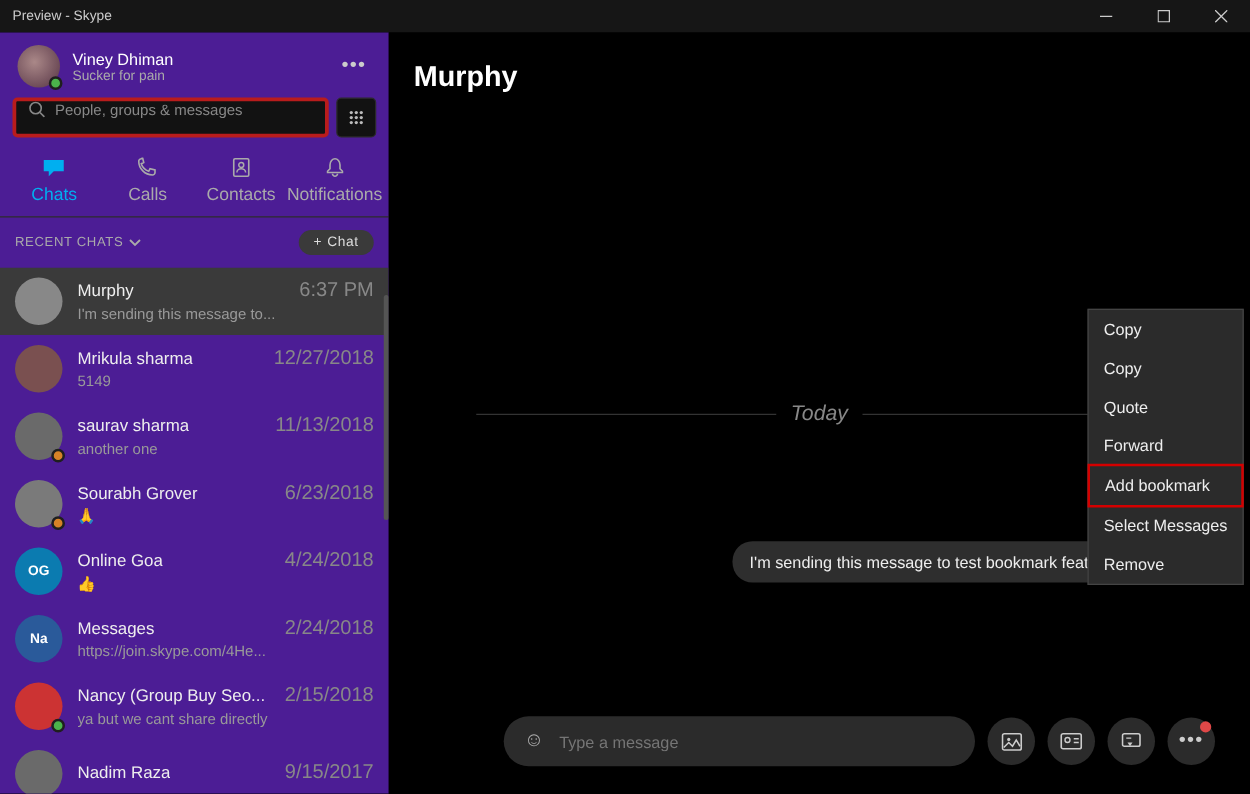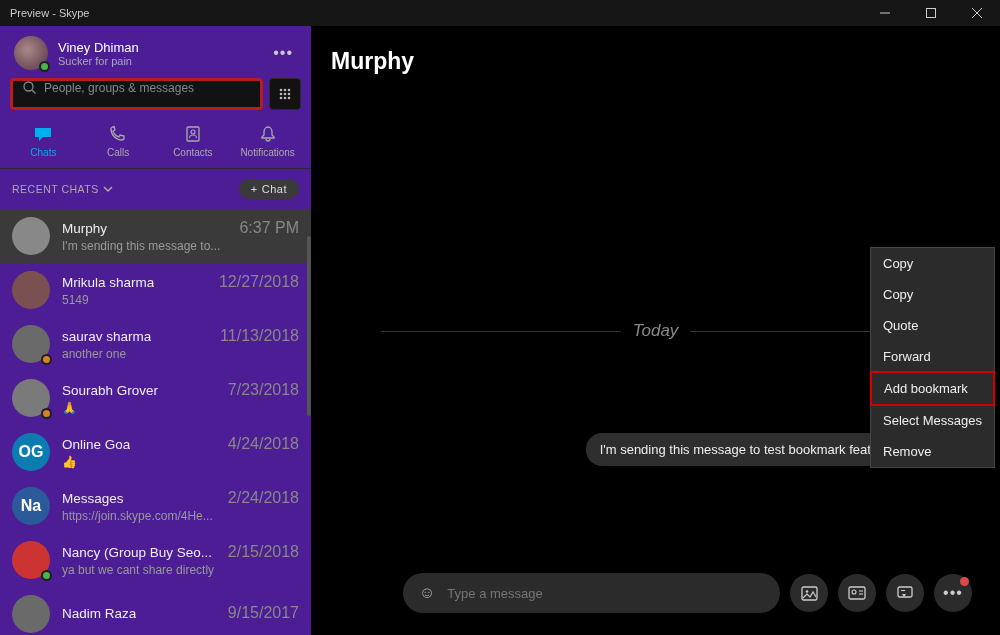--- a/index.html
+++ b/index.html
@@ -18,31 +18,31 @@
 .avatar-presence { position: absolute; right: -2px; bottom: -2px; width: 11px; height: 11px; border-radius: 50%; background: #4bb34b; border: 2px solid #1f1f1f; }
 .profile-name { font-size: 13px; color: #fff; }
 .profile-mood { font-size: 11px; color: #aaa; }
 .profile-more { margin-left: auto; color: #ccc; font-size: 16px; letter-spacing: 1px; padding: 4px; }
 
 .search-row { display: flex; padding: 0 10px 8px 10px; gap: 6px; }
 .search-box { flex: 1; background: #121212; border: 3px solid #b91c1c; border-radius: 4px; height: 32px; display: flex; align-items: flex-start; padding: 0 10px; gap: 8px; color: #888; font-size: 12px; }
 .dialpad-btn { width: 32px; height: 32px; background: #121212; border: 1px solid #2b2b2b; border-radius: 4px; display: flex; align-items: center; justify-content: center; color: #bbb; }
 
 .nav-tabs { display: flex; justify-content: space-around; padding: 6px 6px 10px 6px; border-bottom: 1px solid #2c2c2c; }
-.nav-tab { display: flex; flex-direction: column; align-items: center; gap: 3px; font-size: 10px; color: #aaa; width: 70px; }
+.nav-tab { display: flex; flex-direction: column; align-items: center; gap: 3px; font-size: 14px; color: #aaa; width: 70px; }
 .nav-tab.active { color: #00aff0; }
 .nav-tab-icon { font-size: 16px; height: 20px; display: flex; align-items: center; }
 
 .section-head { display: flex; align-items: center; padding: 10px 12px; font-size: 10.5px; color: #aaa; letter-spacing: 0.5px; }
 .chat-pill { margin-left: auto; background: #3a3a3a; border-radius: 14px; padding: 4px 12px; font-size: 11px; color: #ddd; display: flex; align-items: center; gap: 4px; }
 
 .chat-list { flex: 1; overflow: hidden; }
 .chat-item { display: flex; align-items: center; padding: 8px 12px; gap: 12px; cursor: default; }
 .chat-item.active { background: #3a3a3a; }
-.chat-avatar { width: 38px; height: 38px; border-radius: 50%; display: flex; align-items: center; justify-content: center; font-size: 16px; font-weight: 600; flex-shrink: 0; position: relative; }
+.chat-avatar { width: 38px; height: 38px; border-radius: 50%; display: flex; align-items: center; justify-content: center; font-size: 11px; font-weight: 600; flex-shrink: 0; position: relative; }
 .chat-avatar-presence { position: absolute; right: -2px; bottom: -2px; width: 11px; height: 11px; border-radius: 50%; border: 2px solid #1f1f1f; }
 .chat-body { flex: 1; min-width: 0; }
 .chat-top { display: flex; justify-content: space-between; align-items: baseline; gap: 6px; }
 .chat-name { font-size: 13.5px; color: #eee; white-space: nowrap; overflow: hidden; text-overflow: ellipsis; }
 .chat-time { font-size: 16px; color: #888; flex-shrink: 0; }
 .chat-preview { font-size: 12px; color: #999; white-space: nowrap; overflow: hidden; text-overflow: ellipsis; margin-top: 2px; }
 .sidebar-scroll-track { position: absolute; right: 0; top: 210px; width: 4px; height: 180px; background: #555; border-radius: 2px; }
 
 .conv { flex: 1; background: #000; display: flex; flex-direction: column; position: relative; }
 .conv-header { padding: 22px 20px; }
@@ -211,21 +211,21 @@
             <div class="chat-preview">another one</div>
           </div>
         </div>
         <div class="chat-item">
           <div class="chat-avatar" style="background: rgb(122, 122, 122);">
             <div class="chat-avatar-presence" style="background: rgb(214, 130, 39);"></div>
           </div>
           <div class="chat-body">
             <div class="chat-top">
               <div class="chat-name">Sourabh Grover</div>
-              <div class="chat-time">7/23/2018</div>
+              <div class="chat-time">6/23/2018</div>
             </div>
             <div class="chat-preview">🙏</div>
           </div>
         </div>
         <div class="chat-item">
           <div class="chat-avatar" style="background: rgb(11, 123, 176);">OG</div>
           <div class="chat-body">
             <div class="chat-top">
               <div class="chat-name">Online Goa</div>
               <div class="chat-time">4/24/2018</div>

